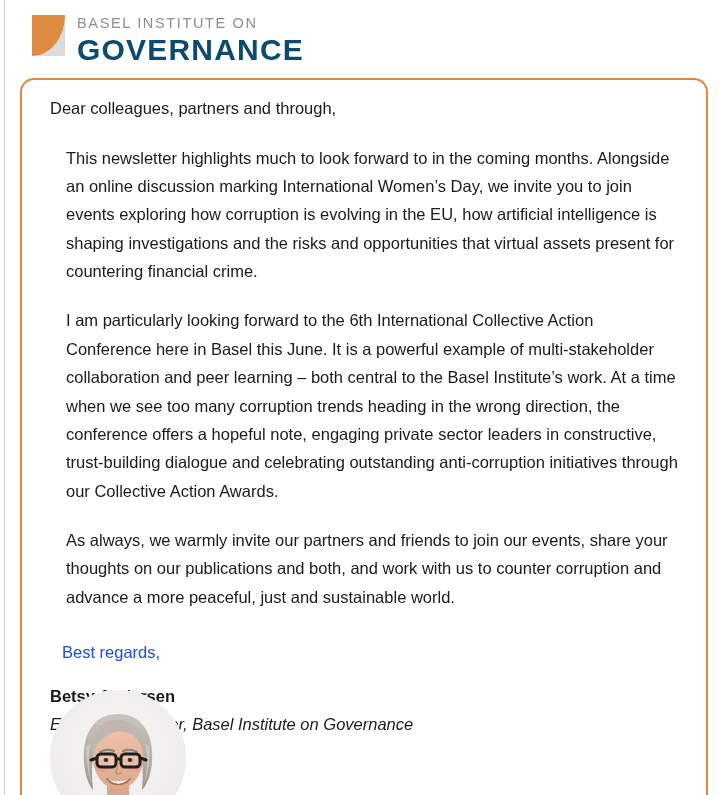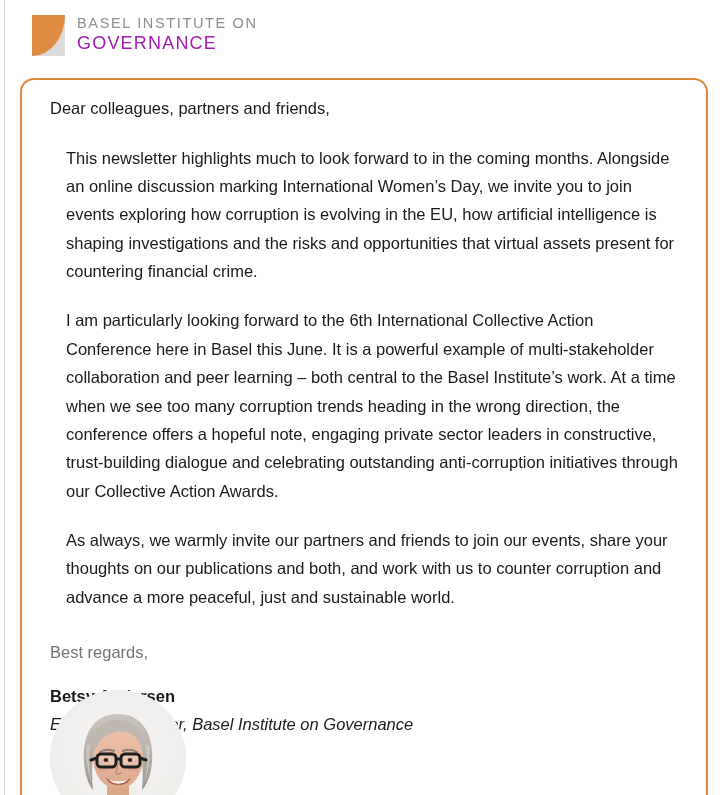--- a/index.html
+++ b/index.html
@@ -74,26 +74,26 @@
   }
   .logo-line1 {
     font-size: 14.5px;
     letter-spacing: 1.65px;
     color: #8e8e8e;
     line-height: 1.1;
     white-space: nowrap;
     font-weight: 400;
   }
   .logo-line2 {
-    font-size: 18px;
+    font-size: 30px;
     letter-spacing: 1.2px;
-    color: #a21caf;
+    color: #0c4a6e;
     line-height: 1.12;
     white-space: nowrap;
-    font-weight: 400;
+    font-weight: 700;
     margin-top: 1px;
   }
 
   
   .card {
     position: absolute;
     left: 20px;
     top: 78px;
     width: 688px;
     height: 760px;
@@ -120,22 +120,22 @@
   .body-para {
     font-size: 16.5px;
     line-height: 1.72;
     color: #1a1a1a;
     margin: 0 0 21px 16px;
   }
 
   .signoff {
     font-size: 16.5px;
     line-height: 1.55;
-    color: #737373;
-    margin: 29px 0 0 0;
+    color: #1d4ed8;
+    margin: 29px 0 0 12px;
   }
 
   .sig-name {
     font-size: 16.5px;
     font-weight: bold;
     line-height: 1.55;
     color: #1a1a1a;
     margin: 18px 0 0 0;
   }
 
@@ -177,21 +177,21 @@
       <div class="logo-text">
         <div class="logo-line1">BASEL INSTITUTE ON</div>
         <div class="logo-line2">GOVERNANCE</div>
       </div>
     </div>
   </div>
 
   <div class="card">
     <div class="card-inner">
 
-      <p class="greeting">Dear colleagues, partners and friends,</p>
+      <p class="greeting">Dear colleagues, partners and through,</p>
 
       <p class="body-para">This newsletter highlights much to look forward to in the coming months. Alongside an online discussion marking International Women’s Day, we invite you to join events exploring how corruption is evolving in the EU, how artificial intelligence is shaping investigations and the risks and opportunities that virtual assets present for countering financial crime.</p>
 
       <p class="body-para">I am particularly looking forward to the 6th International Collective Action Conference here in Basel this June. It is a powerful example of multi-stakeholder collaboration and peer learning – both central to the Basel Institute’s work. At a time when we see too many corruption trends heading in the wrong direction, the conference offers a hopeful note, engaging private sector leaders in constructive, trust-building dialogue and celebrating outstanding anti-corruption initiatives through our Collective Action Awards.</p>
 
       <p class="body-para">As always, we warmly invite our partners and friends to join our events, share your thoughts on our publications and both, and work with us to counter corruption and advance a more peaceful, just and sustainable world.</p>
 
       <p class="signoff">Best regards,</p>
 
       <p class="sig-name">Betsy Andersen</p>

